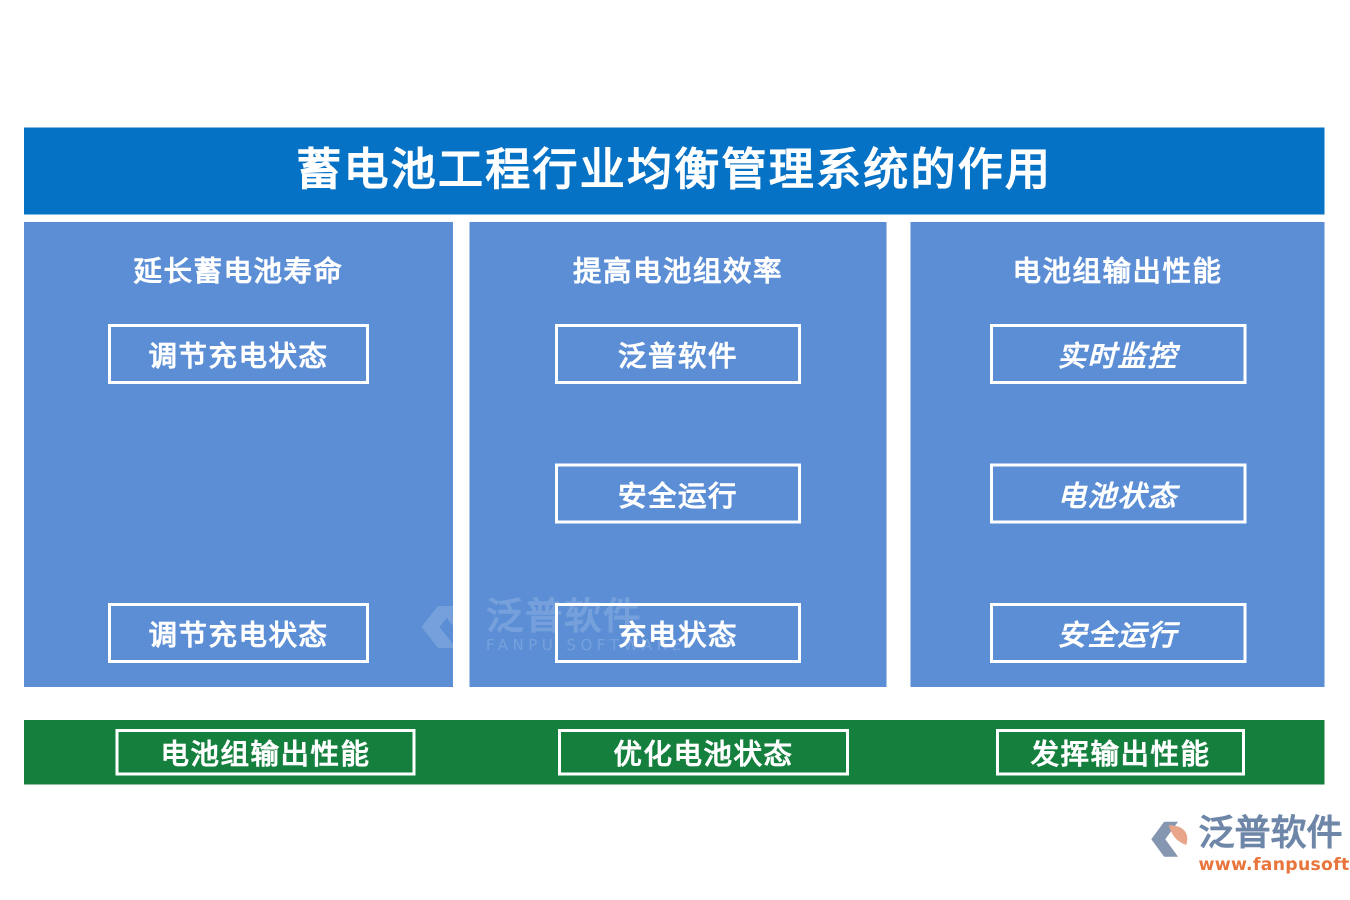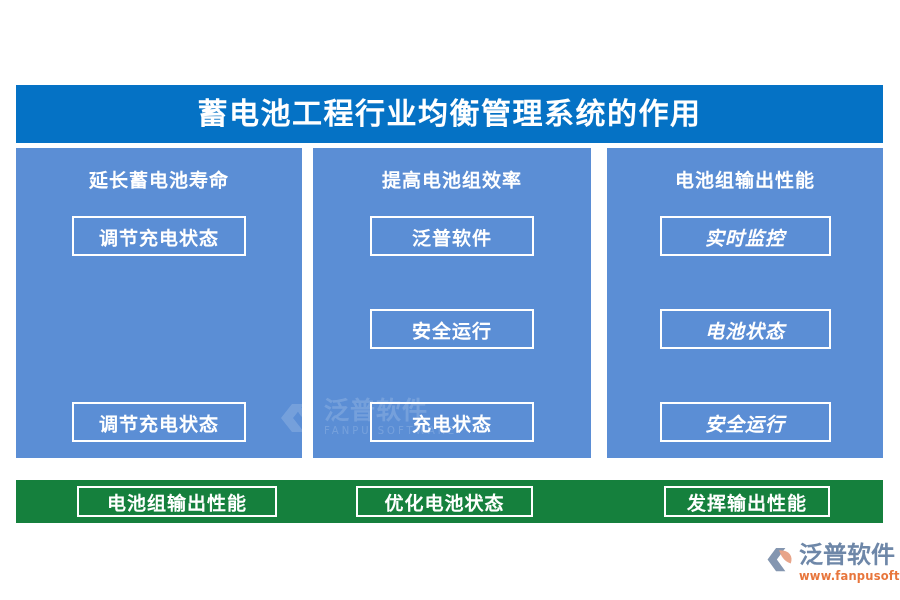--- a/index.html
+++ b/index.html
@@ -120,21 +120,21 @@
     border: 2px solid #ffffff;
     color: #ffffff;
     font-size: 19px;
     font-weight: bold;
     letter-spacing: 1px;
     text-align: center;
     white-space: nowrap;
     box-sizing: border-box;
   }
   .bb-1 { left: 61px;  width: 200px; }
-  .bb-2 { left: 340px; width: 177px; }
+  .bb-2 { left: 356px; width: 194px; }
   .bb-3 { left: 648px; width: 166px; }
 
   
   .watermark {
     position: absolute;
     left: 278px;
     top: 392px;
     width: 190px;
     height: 52px;
     opacity: 0.16;

